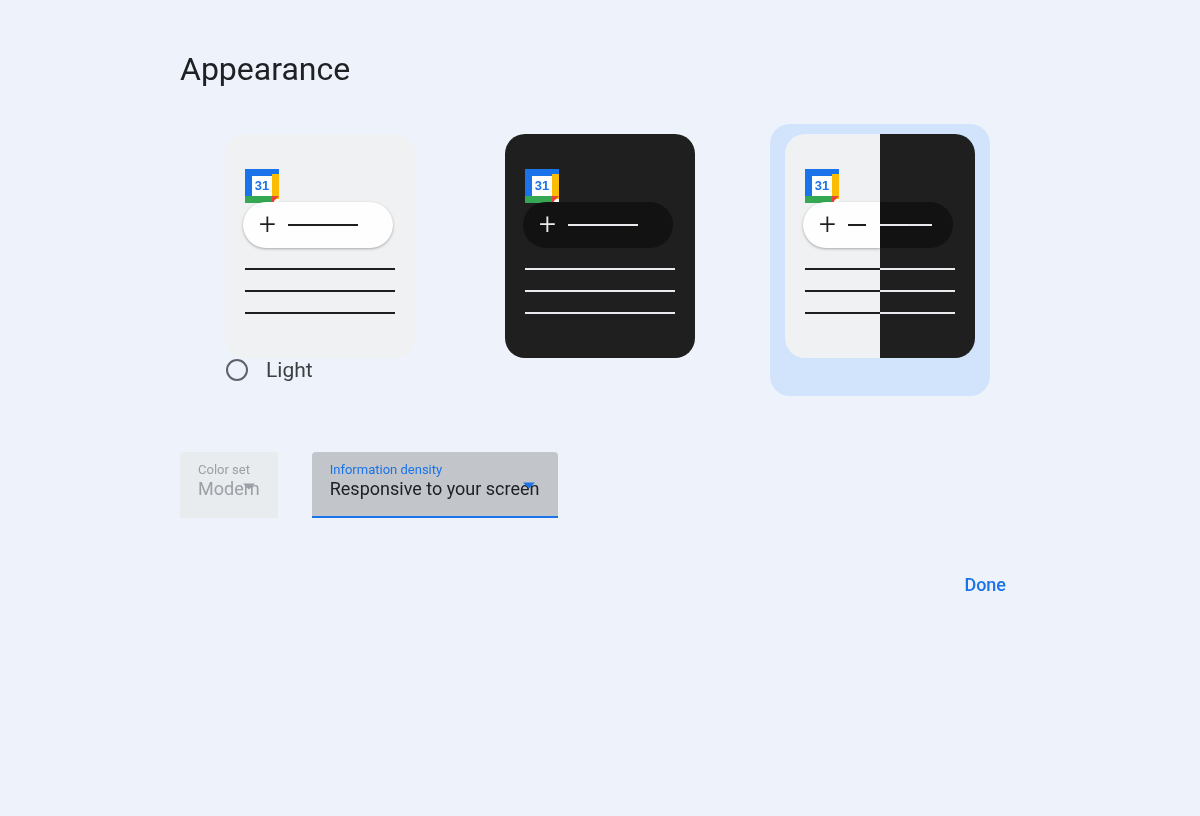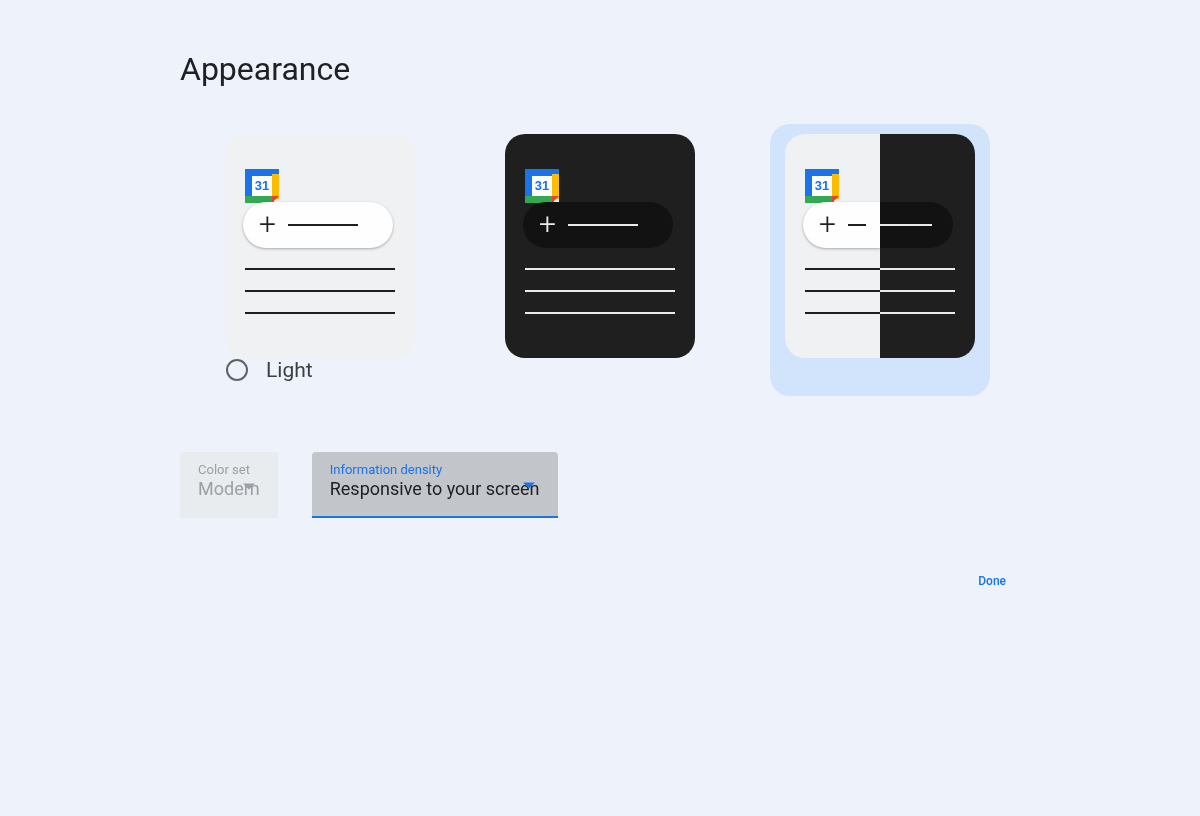--- a/index.html
+++ b/index.html
@@ -188,21 +188,21 @@
   
   .footer {
     display: flex;
     justify-content: flex-end;
     margin-top: 48px;
   }
   .done-btn {
     background: none;
     border: none;
     color: #1a73e8;
-    font-size: 12px;
+    font-size: 18px;
     font-weight: 500;
     padding: 8px 14px;
     cursor: pointer;
     font-family: inherit;
   }
 </style>
 </head>
 <body>
 
 <div class="dialog">

